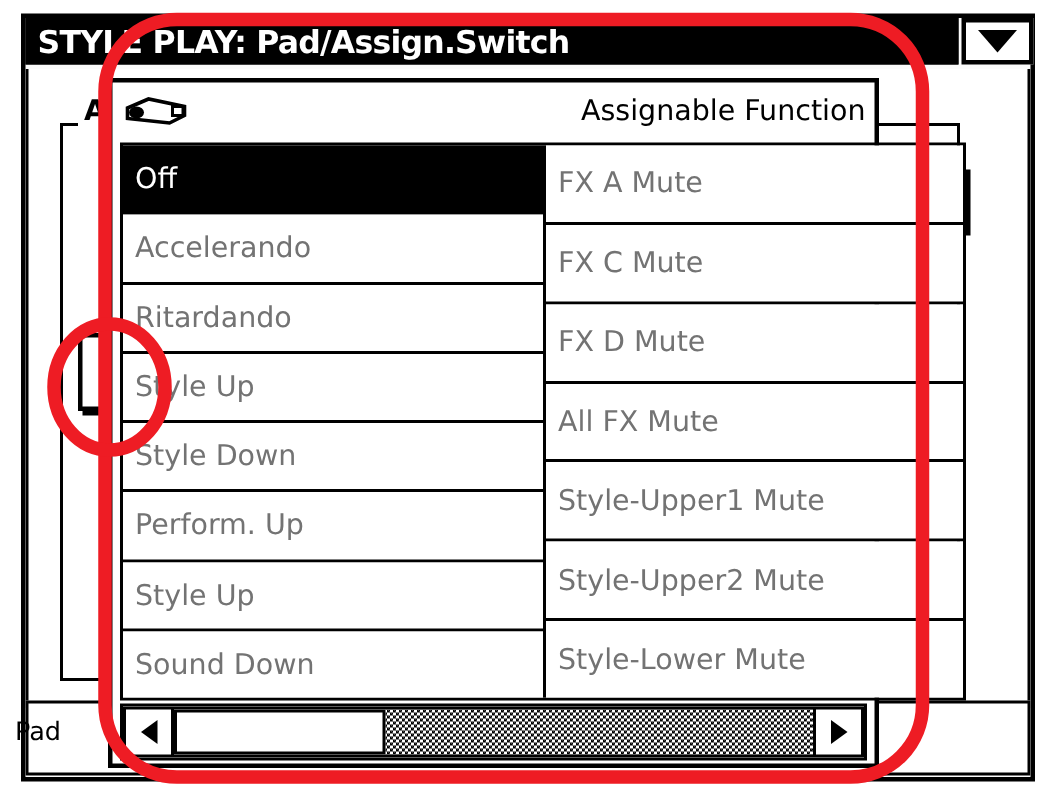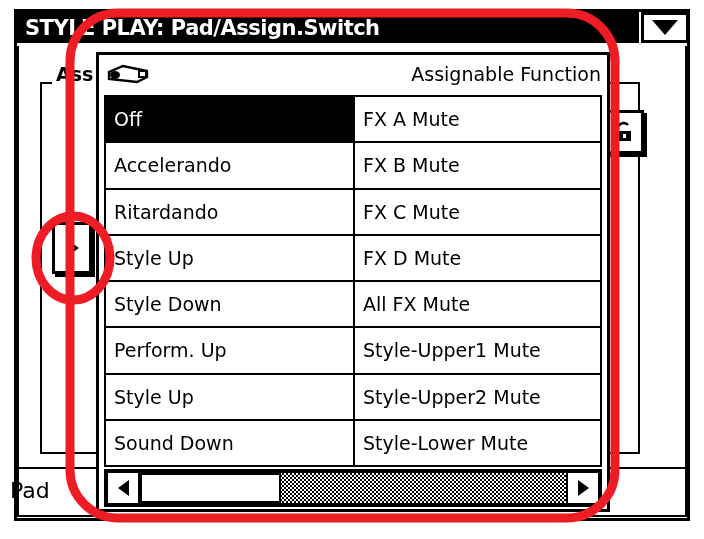--- a/index.html
+++ b/index.html
@@ -158,30 +158,30 @@
     height: 50px;
     background: #ffffff;
     border: 2px solid #000;
     border-top: 2px solid #000;
     box-sizing: border-box;
   }
   .tab-item {
     position: absolute;
     left: 10px;
     top: 478px;
-    font-size: 22px;
+    font-size: 17px;
     font-family: "DejaVu Sans", "Liberation Sans", sans-serif;
     color: #000;
     white-space: nowrap;
   }
 
   
   .popup {
     position: absolute;
-    left: 96px;
+    left: 72px;
     top: 52px;
     width: 514px;
     height: 460px;
     background: #ffffff;
     border: 3px solid #000;
     box-sizing: border-box;
   }
   .popup-header {
     position: relative;
     height: 38px;
@@ -195,21 +195,21 @@
     font-size: 19px;
     font-family: "DejaVu Sans", "Liberation Sans", sans-serif;
     color: #000;
     white-space: nowrap;
   }
 
   .list-area {
     position: absolute;
     left: 5px;
     top: 40px;
-    width: 498px;
+    width: 564px;
     height: 372px;
     border: 2px solid #000;
     box-sizing: border-box;
     display: flex;
   }
   .list-col {
     width: 50%;
     box-sizing: border-box;
     display: flex;
     flex-direction: column;
@@ -217,21 +217,21 @@
   .list-col.right { border-left: 2px solid #000; }
   .list-row {
     flex: 1 1 0;
     box-sizing: border-box;
     border-bottom: 2px solid #000;
     display: flex;
     align-items: center;
     padding-left: 8px;
     font-size: 19px;
     font-family: "DejaVu Sans", "Liberation Sans", sans-serif;
-    color: #000000;
+    color: #737373;
     background: #ffffff;
     white-space: nowrap;
     overflow: hidden;
   }
   .list-row:last-child { border-bottom: none; }
   .list-row.selected {
     background: #000000;
     color: #ffffff;
   }
 
@@ -346,21 +346,20 @@
         <div class="list-row">Accelerando</div>
         <div class="list-row">Ritardando</div>
         <div class="list-row">Style Up</div>
         <div class="list-row">Style Down</div>
         <div class="list-row">Perform. Up</div>
         <div class="list-row">Style Up</div>
         <div class="list-row">Sound Down</div>
       </div>
       <div class="list-col right">
         <div class="list-row">FX A Mute</div>
-        <div class="list-row">FX B Mute</div>
         <div class="list-row">FX C Mute</div>
         <div class="list-row">FX D Mute</div>
         <div class="list-row">All FX Mute</div>
         <div class="list-row">Style-Upper1 Mute</div>
         <div class="list-row">Style-Upper2 Mute</div>
         <div class="list-row">Style-Lower Mute</div>
       </div>
     </div>
 
     <div class="hscroll">

